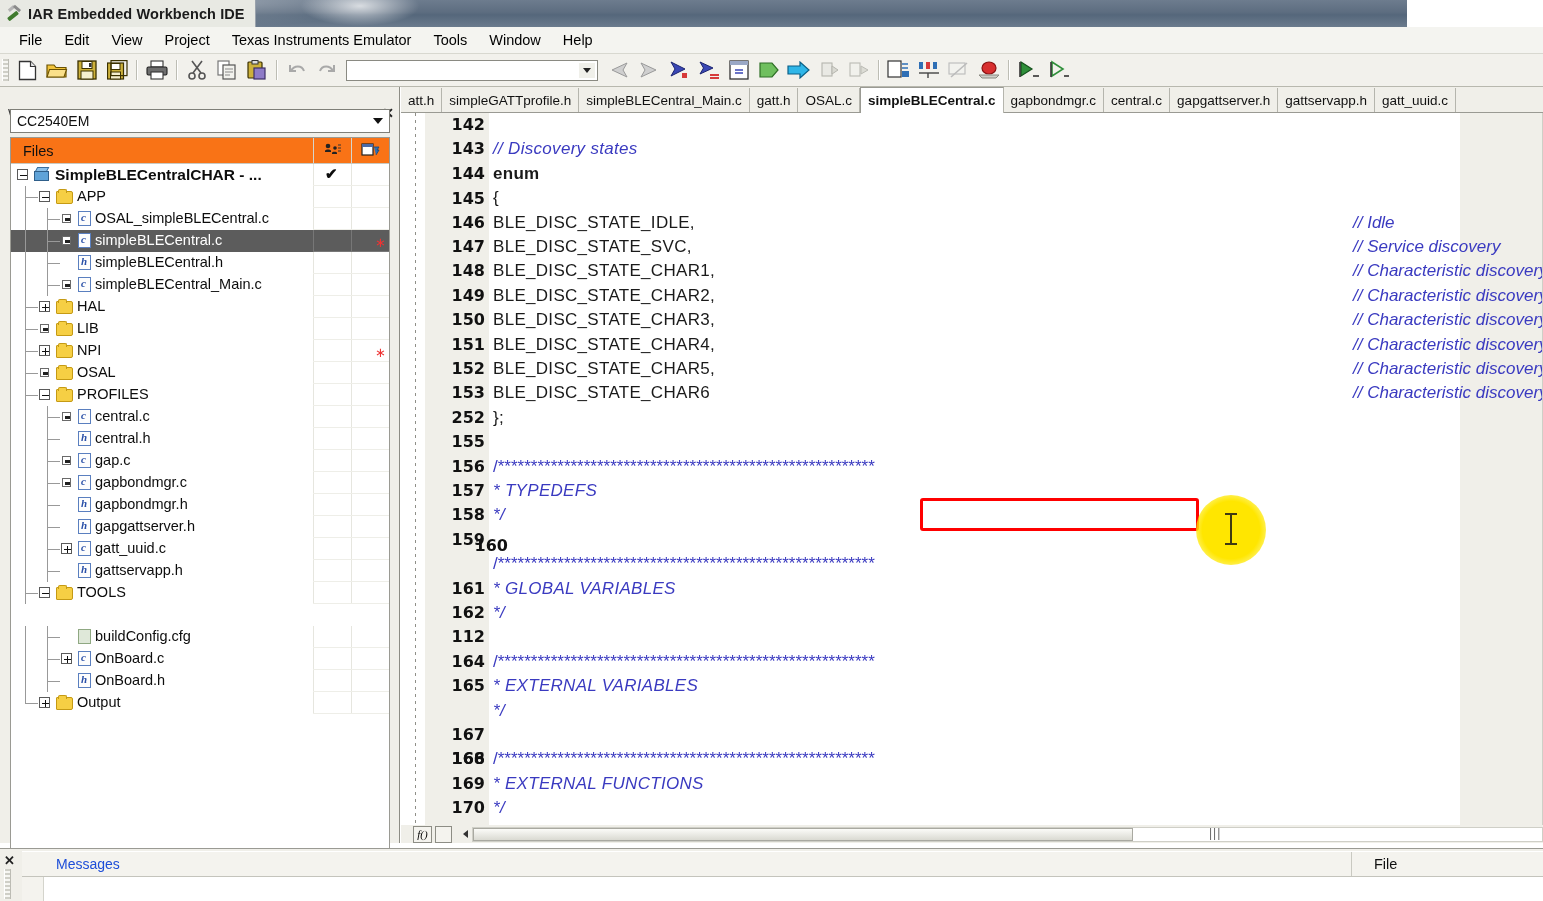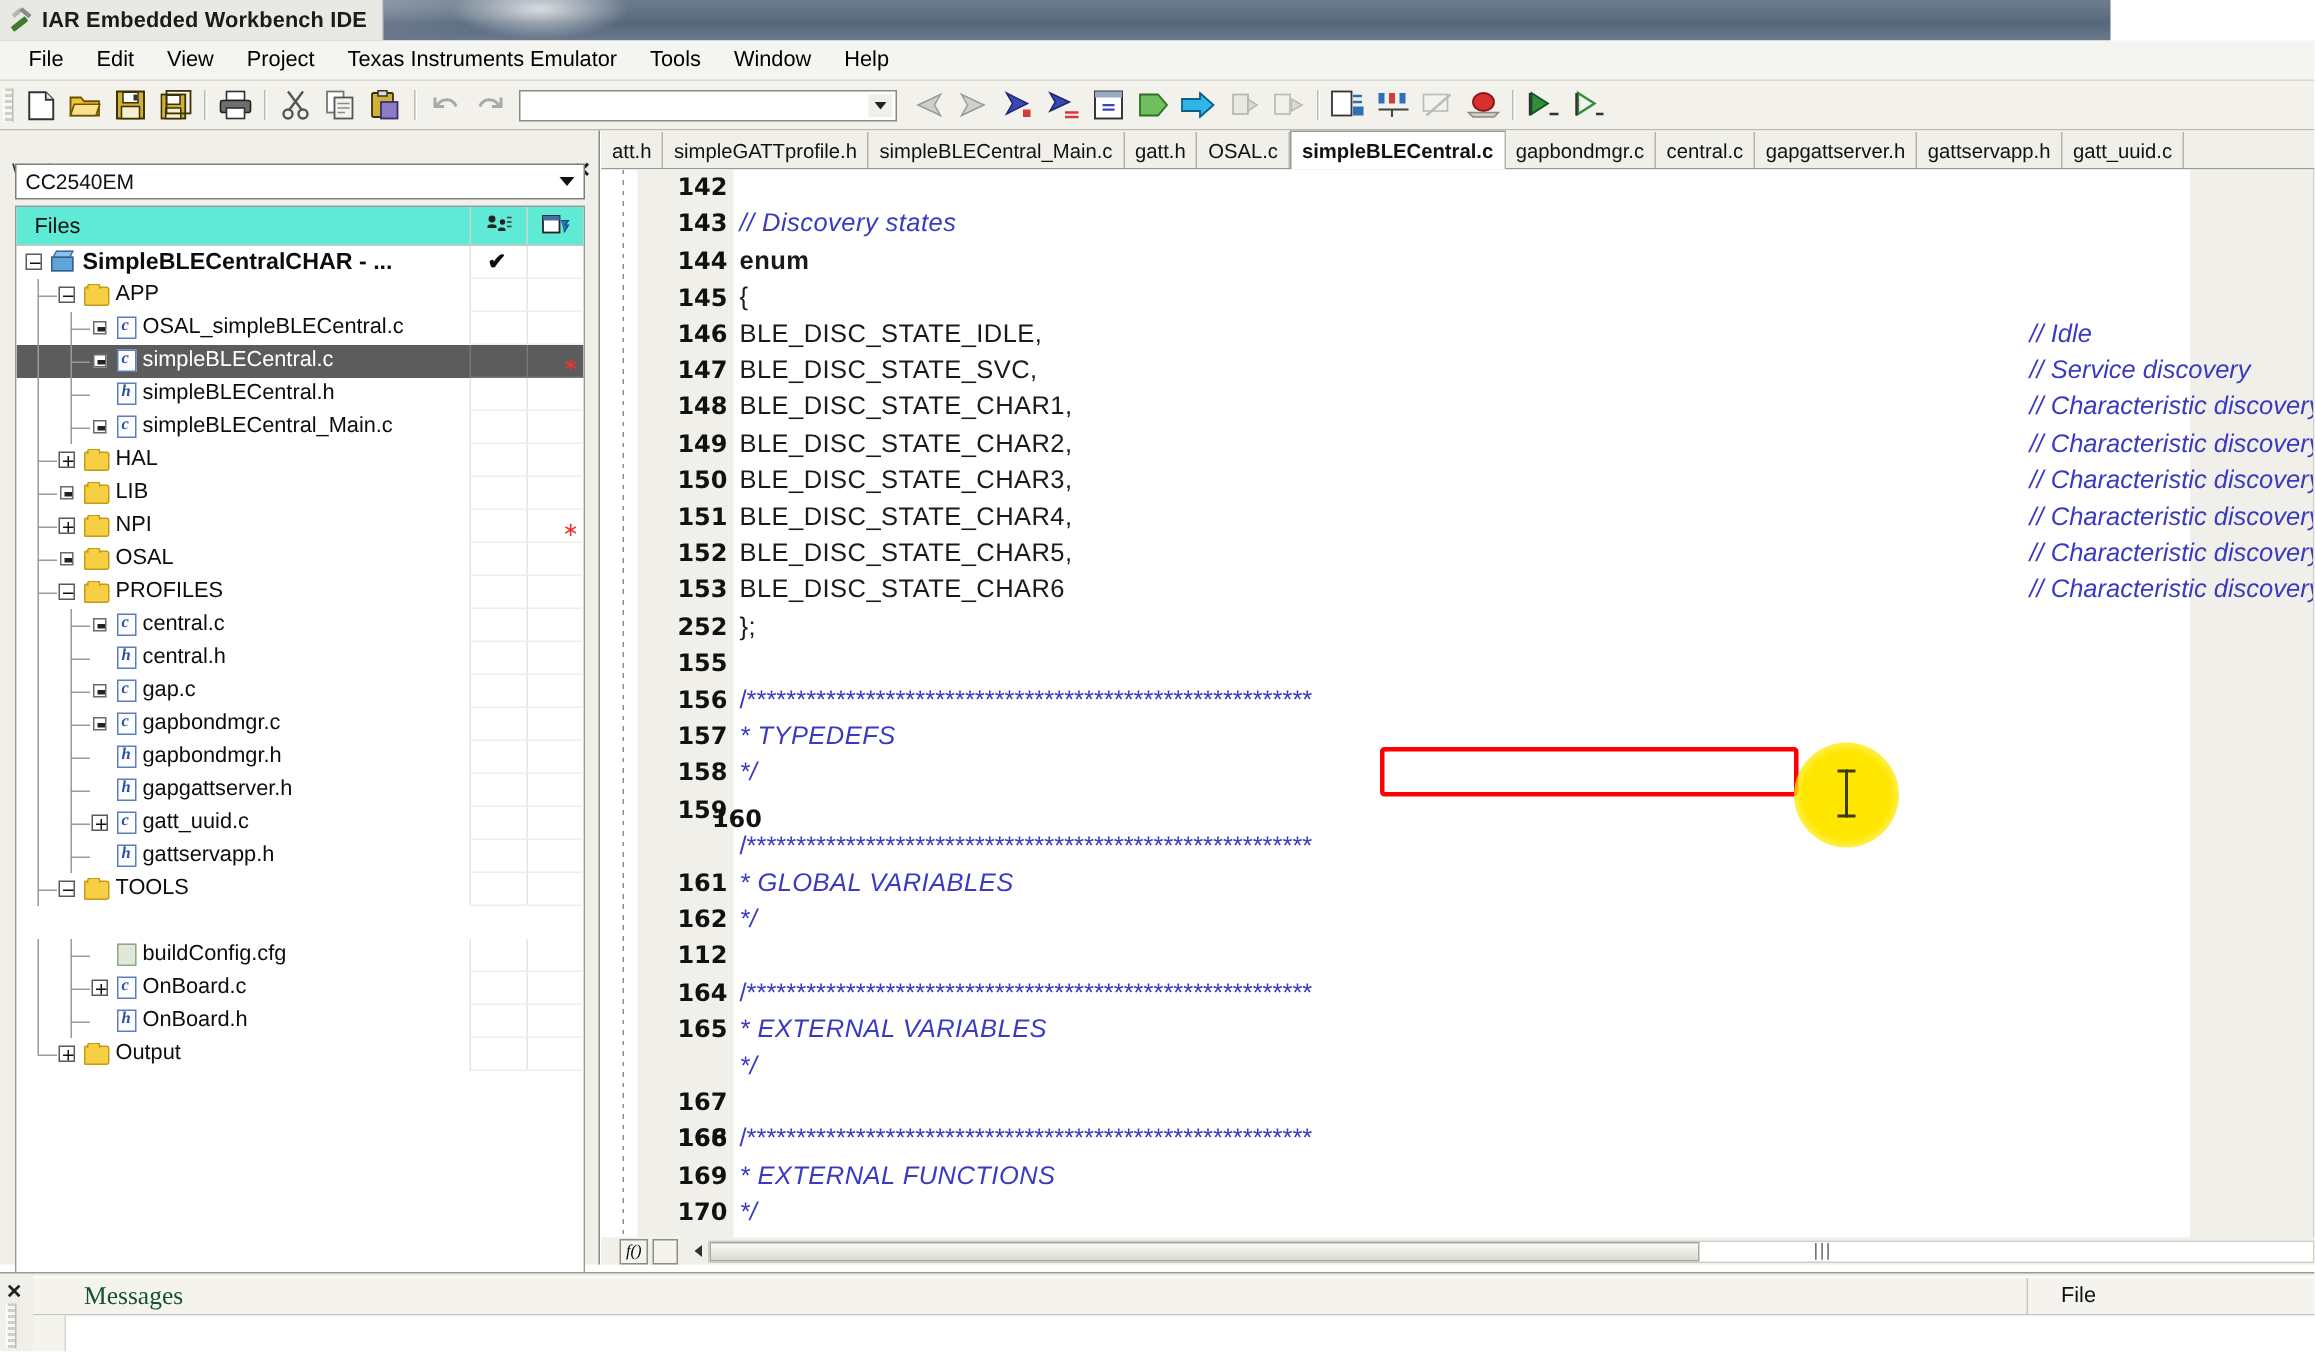--- a/index.html
+++ b/index.html
@@ -95,21 +95,21 @@
     padding-left:6px; font-size:14px; color:#111;
   }
   .ws-combo .ar { position:absolute; right:3px; top:3px; width:17px; height:16px; display:flex;align-items:center;justify-content:center;}
   .ws-combo .ar i { border-left:5px solid transparent;border-right:5px solid transparent;border-top:6px solid #111;display:block;}
 
   .tree-box {
     position:absolute; left:10px; top:50px; width:380px; height:713px;
     background:#fff; border:1px solid #9a9a93; overflow:hidden;
   }
   .tree-head {
-    height:26px; background:#5eead4; border-bottom:1px solid #c9c9c1;
+    height:26px; background:#f97316; border-bottom:1px solid #c9c9c1;
     display:flex; align-items:center; position:relative;
   }
   .tree-head .lbl { font-size:14.5px; color:#111; padding-left:12px; flex:1;}
   .tree-head .colA, .tree-head .colB { width:38px; display:flex; align-items:center; justify-content:center;
       border-left:1px solid #d5d5cd; height:100%;}
   .colmark { position:absolute; top:26px; bottom:0; width:1px; background:#e3e3dc;}
   .tree-body { position:absolute; left:0; top:26px; right:0; bottom:0; background:#fff; }
   .row { height:22px; position:relative; display:flex; align-items:center; font-size:14.5px; color:#0d0d0d;}
   .row.sel { background:#5c5c5c; color:#ffffff; }
   .row .name { white-space:nowrap; }
@@ -214,22 +214,22 @@
     border-top:1px solid #9a9a93;
   }
   .msg-x { position:absolute;left:4px;top:4px;font-size:13px;font-weight:bold;color:#222;cursor:pointer;}
   .msg-grip { position:absolute;left:4px;top:20px;width:7px;height:30px;
     background: repeating-linear-gradient(to bottom,#cfcfc7 0 2px,#f6f6f2 2px 4px);
     border-left:1px solid #fff;border-right:1px solid #bcbcb4;}
   .msg-header {
     position:absolute;left:22px;top:2px;right:0;height:26px;background:#f4f3ee;
     border-top:1px solid #ffffff; border-bottom:1px solid #c4c4bc; display:flex;align-items:center;
   }
-  .msg-col-msg { width:1330px; padding-left:34px; font-size:17px; color:#14532d;
-    border-right:1px solid #c9c9c1; height:100%; display:flex;align-items:center;font-family:Liberation Serif, serif;}
+  .msg-col-msg { width:1330px; padding-left:34px; font-size:14px; color:#1d4ed8;
+    border-right:1px solid #c9c9c1; height:100%; display:flex;align-items:center;}
   .msg-col-file { padding-left:22px; font-size:14.5px; color:#111; height:100%; display:flex;align-items:center;}
   .msg-body { position:absolute;left:22px;top:28px;right:0;bottom:0;background:#ffffff;}
   .msg-left-edge{position:absolute;left:22px;top:28px;width:22px;bottom:0;background:#f4f3ee;border-right:1px solid #d4d4cc;}
 </style>
 </head>
 <body>
 
 <div id="app">
 
   <div class="titlebar">

